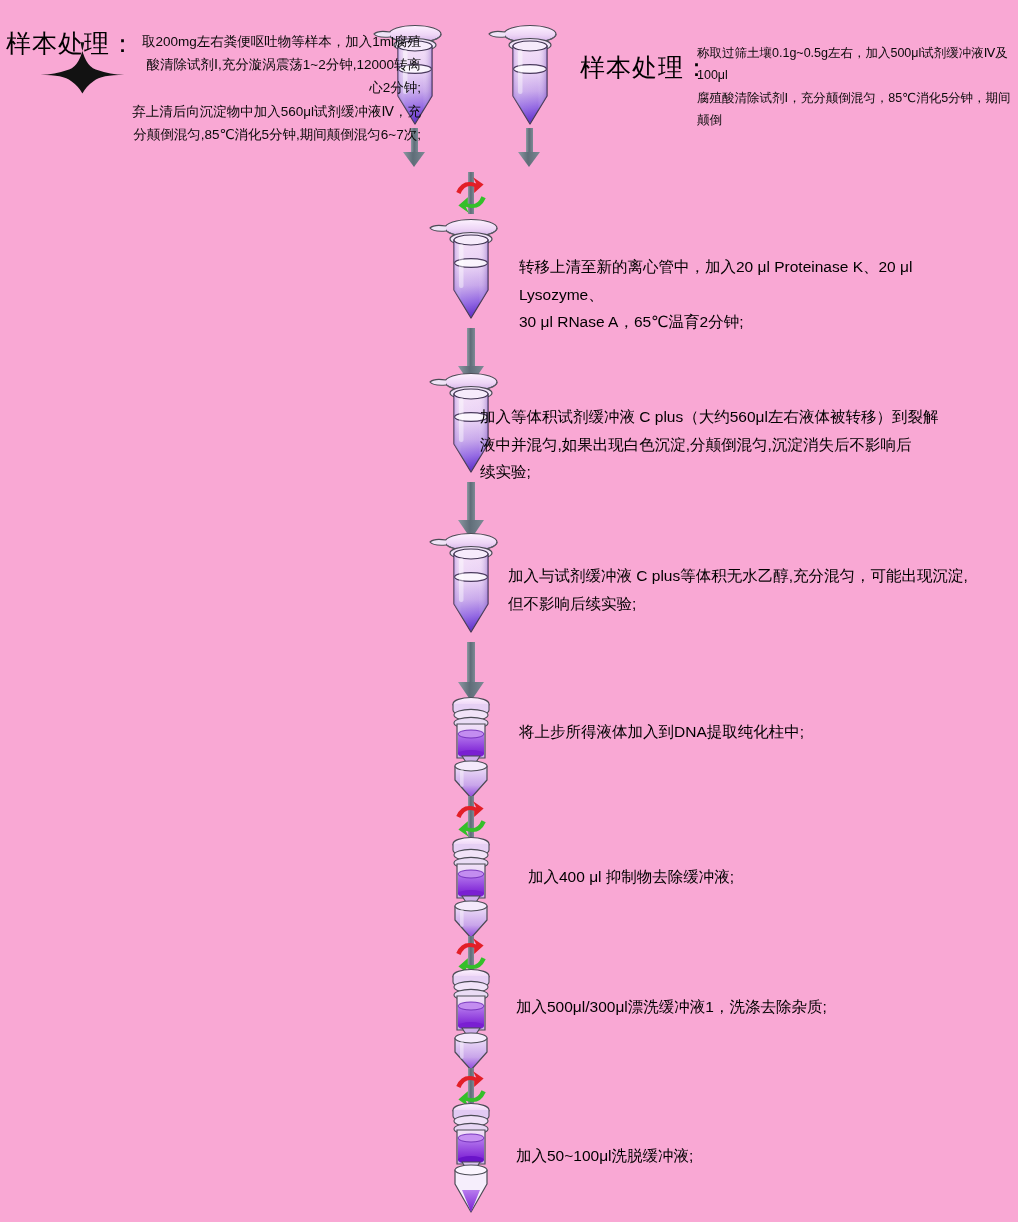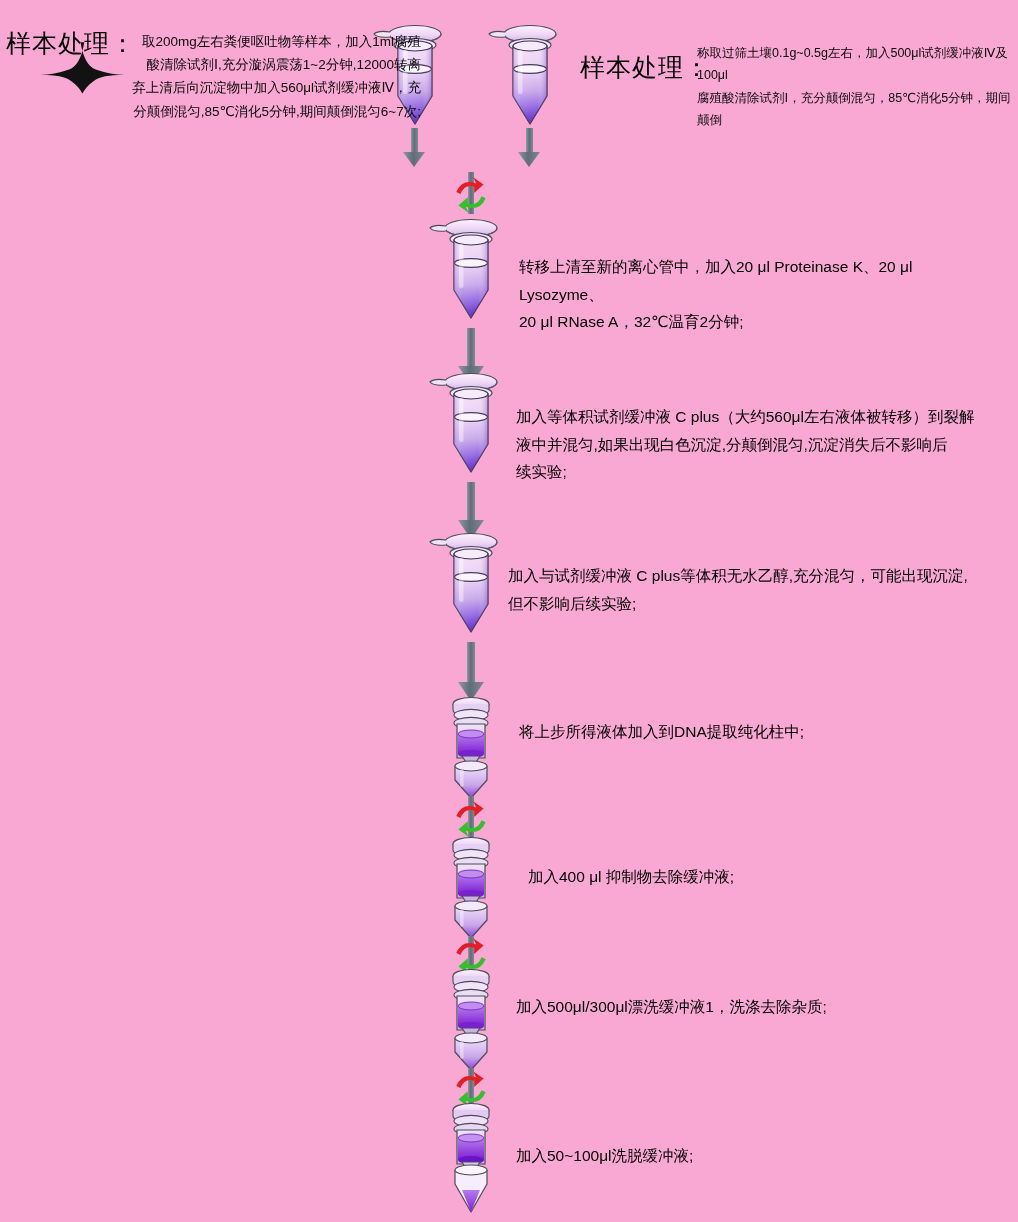--- a/index.html
+++ b/index.html
@@ -245,36 +245,37 @@
 
     <g transform="translate(471,1112)">
         <use href="#column-final"></use>
       </g>
   </svg>
 
   <div class="abs sample-heading" style="left:6px; top:31px;">样本处理：</div>
   <div class="abs sample-body" style="left:129px; top:30px; width:292px;text-align:right;">
     <div>取200mg左右粪便呕吐物等样本，加入1ml腐殖</div>
     <div>酸清除试剂Ⅰ,充分漩涡震荡1~2分钟,12000转离</div>
+    <div>心2分钟;</div>
     <div>弃上清后向沉淀物中加入560μl试剂缓冲液Ⅳ，充</div>
     <div>分颠倒混匀,85℃消化5分钟,期间颠倒混匀6~7次;</div>
   </div>
 
   <div class="abs sample-heading" style="left:580px; top:55px;">样本处理：</div>
   <div class="abs sample-body-r" style="left:697px; top:42px; width:322px;">
     <div>称取过筛土壤0.1g~0.5g左右，加入500μl试剂缓冲液Ⅳ及100μl</div>
     <div>腐殖酸清除试剂Ⅰ，充分颠倒混匀，85℃消化5分钟，期间颠倒</div>
   </div>
 
   <div class="abs step-text" style="left:519px; top:253px; width:470px;">
     <div>转移上清至新的离心管中，加入20 μl Proteinase K、20 μl Lysozyme、</div>
-    <div>20 μl RNase A，32℃温育2分钟;</div>
-  </div>
-
-  <div class="abs step-text" style="left:516px; top:403px; width:480px;">
+    <div>30 μl RNase A，65℃温育2分钟;</div>
+  </div>
+
+  <div class="abs step-text" style="left:480px; top:403px; width:480px;">
     <div>加入等体积试剂缓冲液 C plus（大约560μl左右液体被转移）到裂解</div>
     <div>液中并混匀,如果出现白色沉淀,分颠倒混匀,沉淀消失后不影响后</div>
     <div>续实验;</div>
   </div>
 
   <div class="abs step-text" style="left:508px; top:562px; width:480px;">
     <div>加入与试剂缓冲液 C plus等体积无水乙醇,充分混匀，可能出现沉淀,</div>
     <div>但不影响后续实验;</div>
   </div>
 

